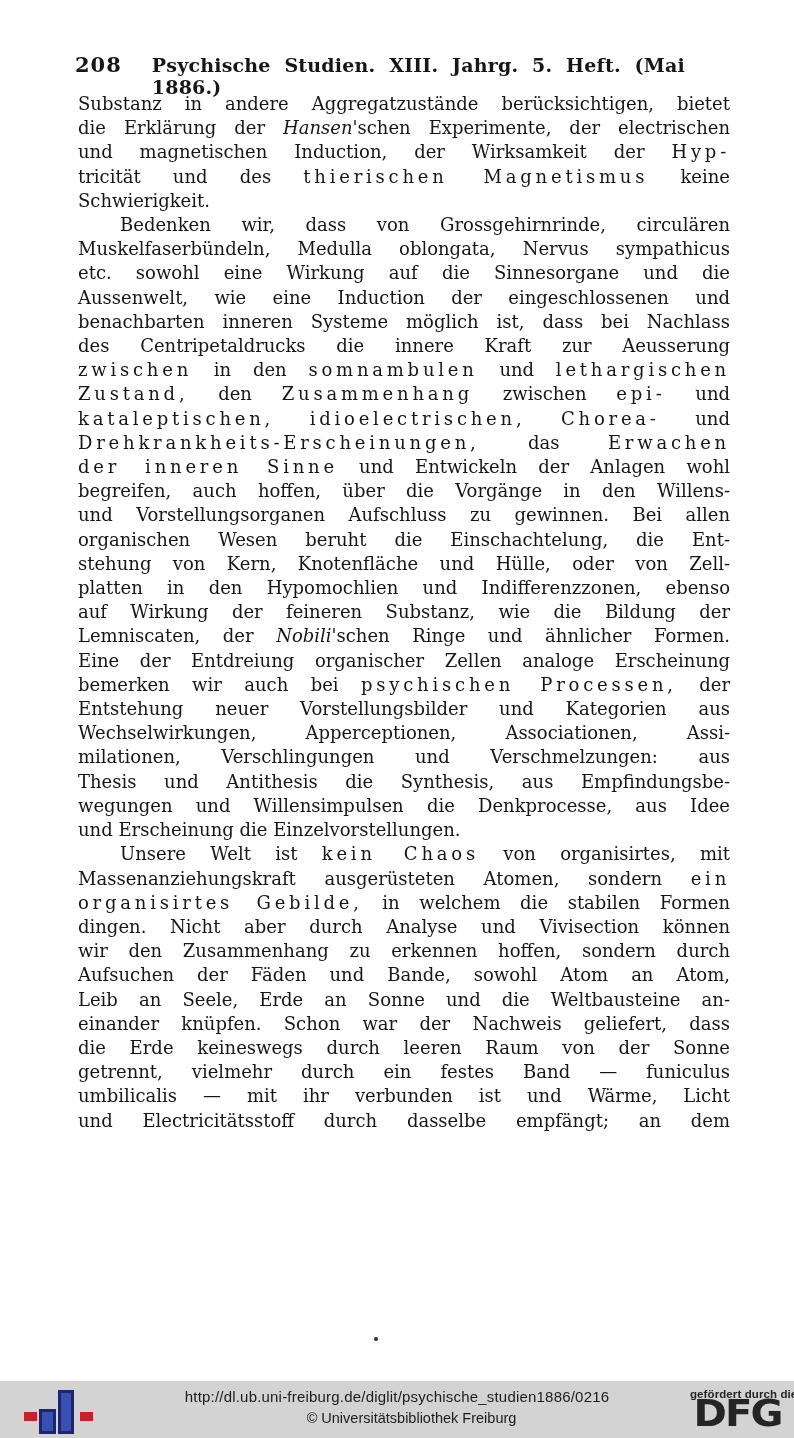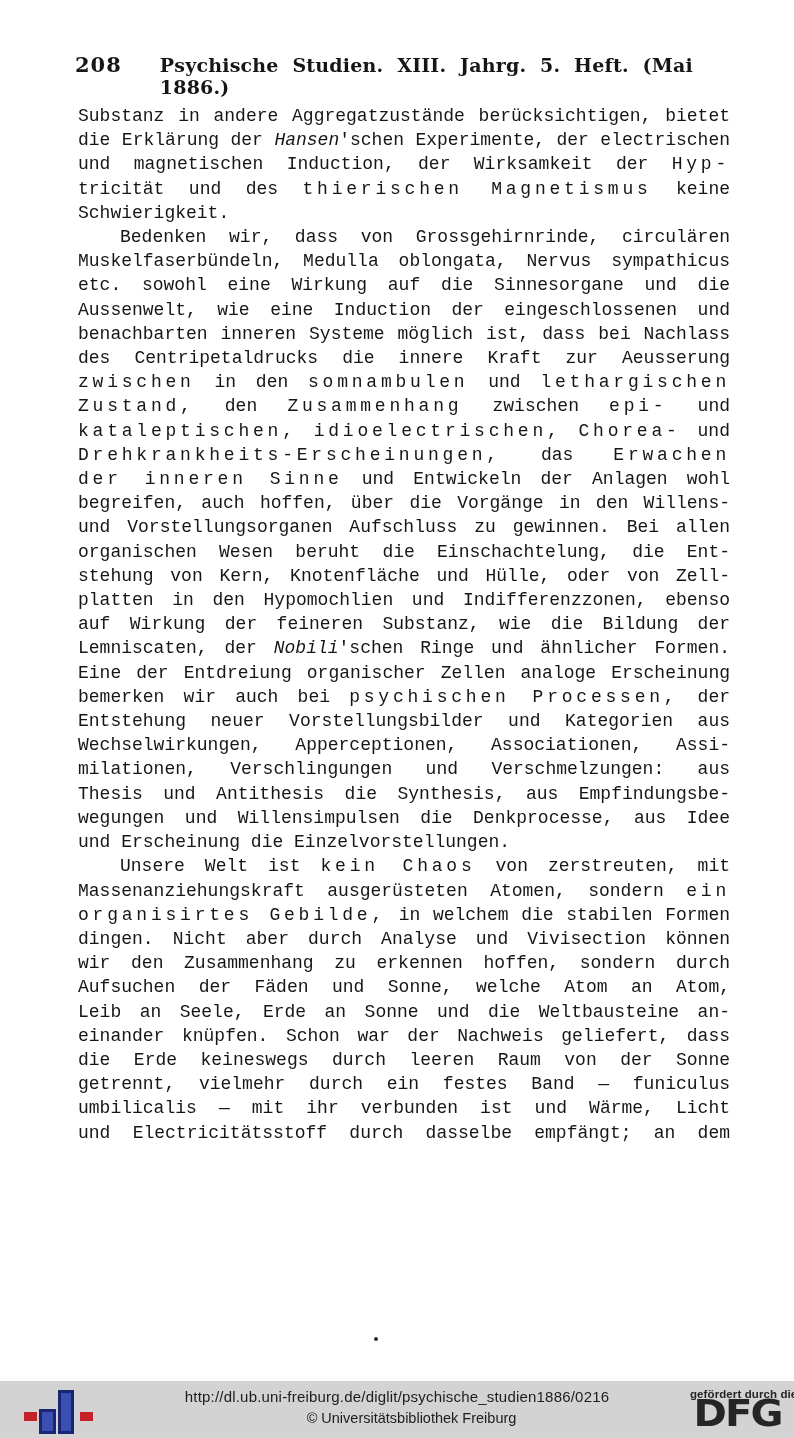--- a/index.html
+++ b/index.html
@@ -12,32 +12,31 @@
     overflow: hidden;
     font-family: "DejaVu Serif", serif;
     color: #161616;
   }
   
   .running-head {
     position: absolute;
     top: 52px; left: 75px; right: 60px;
     display: flex;
     align-items: baseline;
-    gap: 38px;
+    gap: 30px;
     font-weight: bold;
   }
   .page-number { font-size: 21px; letter-spacing: 1px; }
   .head-title  { font-size: 19px; word-spacing: 7px; letter-spacing: 0.2px; }
   
   .body-text {
     position: absolute;
-    top: 104px; left: 78px; width: 652px;
+    top: 92px; left: 78px; width: 652px;
     font-size: 18px;
     line-height: 24.2px;
-    font-family: Liberation Mono, monospace;
   }
   .tline {
     text-align: left;
     white-space: normal;
   }
   .tline.just {
     text-align: justify;
     text-align-last: justify;
     text-justify: inter-word;
   }
@@ -151,26 +150,26 @@
         <div class="tline just"><span>Eine der Entdreiung organischer Zellen analoge Erscheinung</span></div>
         <div class="tline just"><span>bemerken wir auch bei </span><span class="sp">psychischen Processen,</span><span> der</span></div>
         <div class="tline just"><span>Entstehung neuer Vorstellungsbilder und Kategorien aus</span></div>
         <div class="tline just"><span>Wechselwirkungen, Apperceptionen, Associationen, Assi-</span></div>
         <div class="tline just"><span>milationen, Verschlingungen und Verschmelzungen: aus</span></div>
         <div class="tline just"><span>Thesis und Antithesis die Synthesis, aus Empfindungsbe-</span></div>
         <div class="tline just"><span>wegungen und Willensimpulsen die Denkprocesse, aus Idee</span></div>
         <div class="tline"><span>und Erscheinung die Einzelvorstellungen.</span></div>
       </div>
       <div class="para">
-        <div class="tline just ind"><span>Unsere Welt ist </span><span class="sp">kein Chaos</span><span> von zerstreuten, mit</span></div>
+        <div class="tline just ind"><span>Unsere Welt ist </span><span class="sp">kein Chaos</span><span> von organisirtes, mit</span></div>
         <div class="tline just"><span>Massenanziehungskraft ausgerüsteten Atomen, sondern </span><span class="sp">ein</span></div>
         <div class="tline just"><span class="sp">organisirtes Gebilde,</span><span> in welchem die stabilen Formen</span></div>
         <div class="tline just"><span>dingen. Nicht aber durch Analyse und Vivisection können</span></div>
         <div class="tline just"><span>wir den Zusammenhang zu erkennen hoffen, sondern durch</span></div>
-        <div class="tline just"><span>Aufsuchen der Fäden und Sonne, welche Atom an Atom,</span></div>
+        <div class="tline just"><span>Aufsuchen der Fäden und Bande, sowohl Atom an Atom,</span></div>
         <div class="tline just"><span>Leib an Seele, Erde an Sonne und die Weltbausteine an-</span></div>
         <div class="tline just"><span>einander knüpfen. Schon war der Nachweis geliefert, dass</span></div>
         <div class="tline just"><span>die Erde keineswegs durch leeren Raum von der Sonne</span></div>
         <div class="tline just"><span>getrennt, vielmehr durch ein festes Band — funiculus</span></div>
         <div class="tline just"><span>umbilicalis — mit ihr verbunden ist und Wärme, Licht</span></div>
         <div class="tline just"><span>und Electricitätsstoff durch dasselbe empfängt; an dem</span></div>
       </div>
     </div>
 
   <div class="scan-dot"></div>

